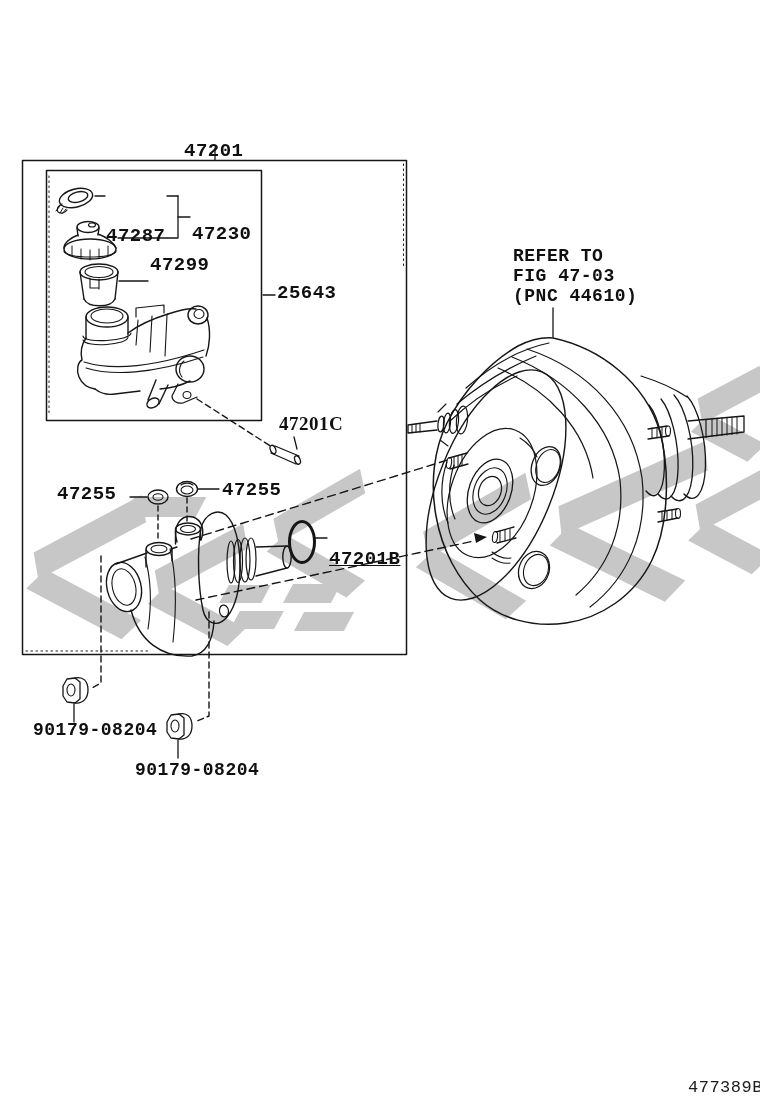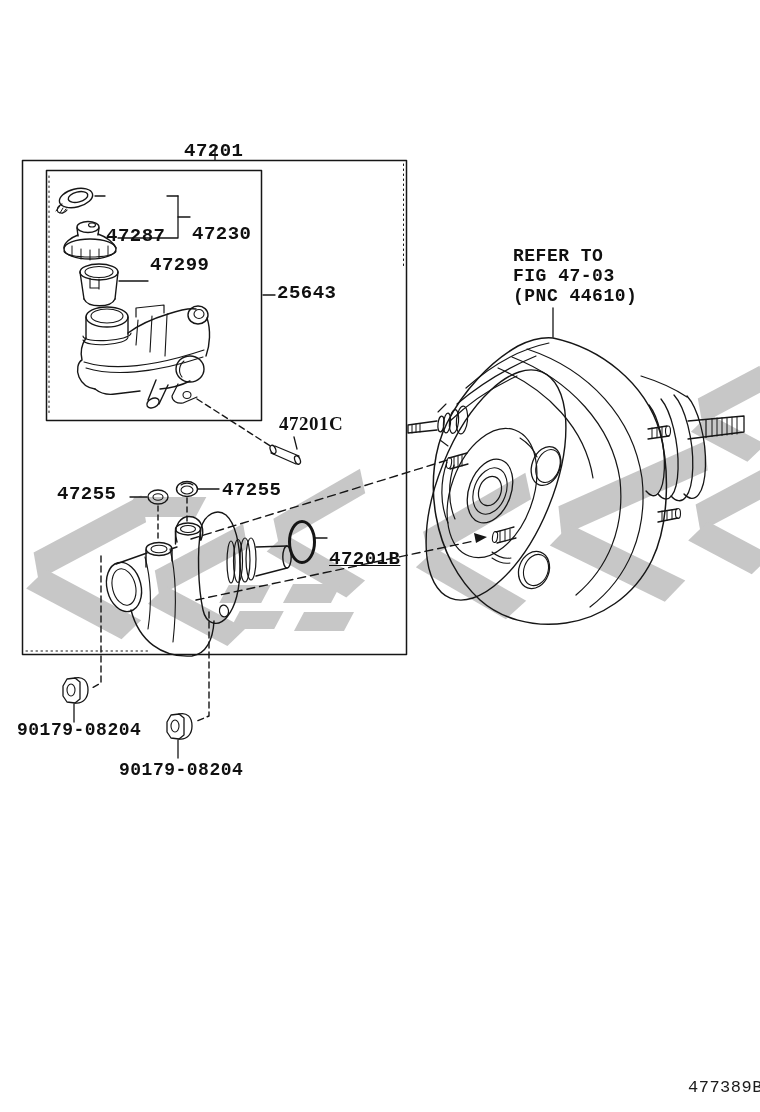--- a/index.html
+++ b/index.html
@@ -4,21 +4,21 @@
 <style>
   html,body{margin:0;padding:0;background:#fff;}
   .stage{position:relative;width:760px;height:1112px;background:#ffffff;overflow:hidden;
          font-family:"Liberation Mono","DejaVu Sans Mono",monospace;}
   .wm-layer{position:absolute;inset:0;z-index:1;}
   .wm{position:absolute;background:#c7c7c7;}
   .arm{transform-origin:0 50%;}
   svg.art{position:absolute;left:0;top:0;z-index:2;}
   .lbl{position:absolute;z-index:3;font-weight:bold;font-size:19px;line-height:19px;
        color:#101010;letter-spacing:0.5px;white-space:nowrap;}
-  .lbl.sm{font-size:18px;line-height:18px;}
+  .lbl.sm{font-size:18px;line-height:18px;margin-left:16px;}
   .note{position:absolute;z-index:3;font-weight:bold;font-size:18px;line-height:20px;
         color:#101010;letter-spacing:0.5px;white-space:nowrap;}
   .doc{position:absolute;z-index:3;font-size:17px;line-height:17px;color:#1c1c1c;letter-spacing:0.5px;}
 </style>
 </head>
 <body>
 
 <div class="stage">
 
   <div class="wm-layer">

